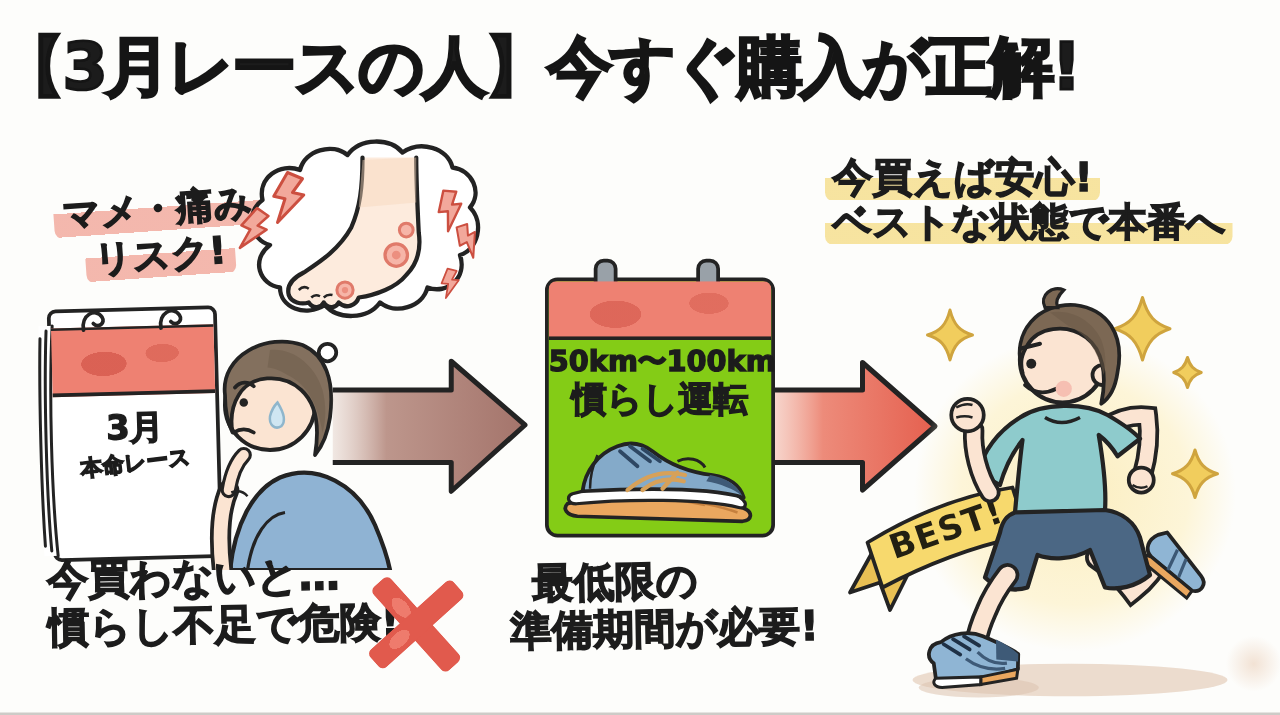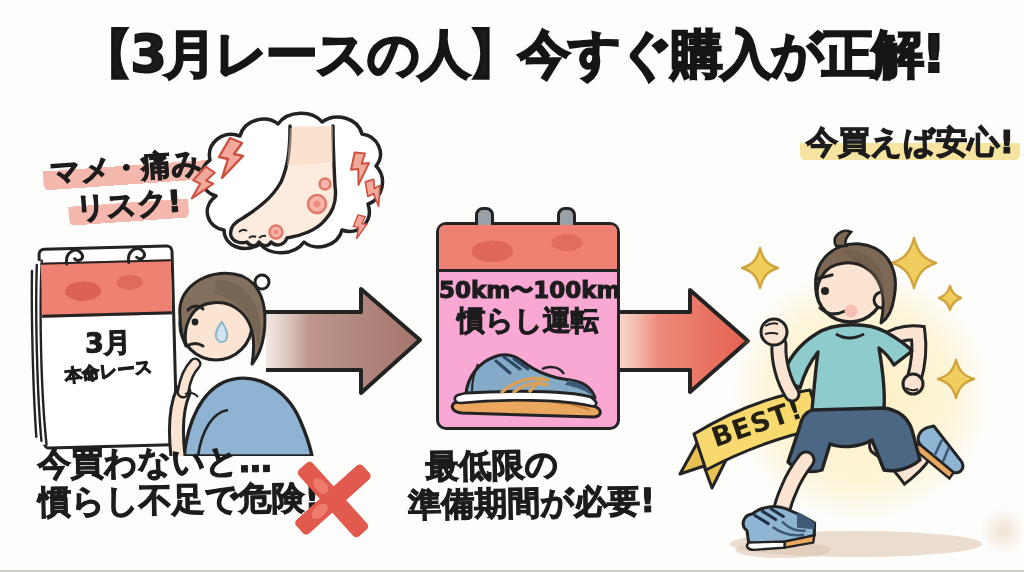--- a/index.html
+++ b/index.html
@@ -2,21 +2,21 @@
 <html><head>
 <meta charset="utf-8">
 <style>
   html,body{margin:0;padding:0;background:#e8e8e8;}
   #stage{position:relative;width:1024px;height:572px;overflow:hidden;margin:0 auto;
          background:#fdfdfb;font-family:"DejaVu Sans","Liberation Sans",sans-serif;}
   .abs{position:absolute;}
   .jt{font-weight:900;color:#1c1c1c;white-space:nowrap;line-height:1.16;
       -webkit-text-stroke:1.1px #1c1c1c;}
   
-  #title{left:0;top:24px;width:1024px;text-align:center;font-size:52px;
+  #title{left:0;top:24px;width:1024px;font-size:52px;
          letter-spacing:-2px;-webkit-text-stroke:2.2px #151515;}
   
   #risk{left:44px;top:150px;text-align:center;transform:rotate(-4deg);font-size:30px;}
   #risk span{display:inline-block;margin:1px 0;}
   .hl-pink{background:linear-gradient(rgba(0,0,0,0) 42%, rgba(240,157,143,.72) 42%,
            rgba(240,157,143,.72) 96%, rgba(0,0,0,0) 96%);border-radius:7px;padding:0 7px;}
   .hl-yellow{background:linear-gradient(rgba(0,0,0,0) 52%, rgba(246,225,150,.9) 52%,
            rgba(246,225,150,.9) 97%, rgba(0,0,0,0) 97%);border-radius:7px;padding:0 6px;}
   
   #cal1{left:40px;top:246px;width:130px;height:196px;background:#fff;
@@ -34,37 +34,37 @@
   #warning{left:38px;top:443px;font-size:33px;transform:rotate(-1deg);}
   
   #xmark{left:292px;top:458px;width:82px;height:82px;transform:rotate(3deg);}
   #xmark i{position:absolute;left:-4px;top:32px;width:90px;height:19px;border-radius:5px;
         background:#e15a4d;
         background-image:radial-gradient(16px 9px at 30% 50%, rgba(244,137,122,.7) 60%, rgba(0,0,0,0) 61%);}
   #xmark .b1{transform:rotate(45deg);} #xmark .b2{transform:rotate(-45deg);}
   
   #arrow1{left:266px;top:283px;} #arrow2{left:620px;top:284px;}
   
-  #cal2{left:436px;top:222px;width:178px;height:202px;background:#f9a8d4;
+  #cal2{left:436px;top:222px;width:178px;height:202px;background:#84cc16;
         border:3.5px solid #232323;border-radius:10px;}
   #cal2 .head{position:absolute;left:0;top:0;width:100%;height:44px;border-radius:6px 6px 0 0;
         background:#ee8172;border-bottom:3px solid #232323;
         background-image:radial-gradient(34px 18px at 30% 60%, rgba(202,72,60,.45) 60%, rgba(0,0,0,0) 61%),
                          radial-gradient(26px 14px at 72% 40%, rgba(205,80,66,.4) 60%, rgba(0,0,0,0) 61%);}
   #cal2 .tab{position:absolute;top:-18px;width:13px;height:34px;background:#99a1a8;
         border:3px solid #232323;border-radius:8px;}
   #cal2 .t1{left:36px;} #cal2 .t2{left:118px;}
   #cal2 .l1{position:absolute;left:0;top:52px;width:100%;text-align:center;font-size:23px;}
   #cal2 .l2{position:absolute;left:0;top:82px;width:100%;text-align:center;font-size:28px;font-family:Liberation Mono, monospace;}
   #cal2 svg.shoe{position:absolute;left:5px;top:116px;}
   
   #note{left:408px;top:446px;font-size:33px;transform:rotate(-1deg);}
   #note .n1{margin-left:18px;}
   
-  #benefit{left:660px;top:124px;width:360px;text-align:right;font-size:32px;}
+  #benefit{left:660px;top:124px;width:360px;text-align:left;font-size:32px;}
   #benefit .b2{font-size:31px;}
   
   #glow{left:695px;top:232px;width:330px;height:325px;
         background:radial-gradient(closest-side, #fbeec0 0%, #fdf5d8 55%, rgba(253,245,216,0) 78%);}
   #banner{left:678px;top:376px;}
   #runner{left:688px;top:222px;}
   #smudge{left:972px;top:500px;width:62px;height:62px;
         background:radial-gradient(closest-side,#f2e2d4,rgba(242,226,212,0) 72%);}
   #bottomline{left:0;bottom:0;width:100%;height:2px;background:rgba(95,88,80,.30);}
 </style>
@@ -199,20 +199,21 @@
         <stop offset="1" stop-color="#e5604f"></stop>
       </linearGradient>
     </defs>
     <path d="M0 28 L70 28 L70 6 L128 57 L70 108 L70 86 L0 86" fill="url(#agrad2)" stroke="#232323" stroke-width="4" stroke-linejoin="round"></path>
   </svg>
 
   <div id="glow" class="abs"></div>
 
   <div id="benefit" class="abs jt">
     <div><span class="hl-yellow">今買えば安心!</span></div>
+    <div class="b2"><span class="hl-yellow">ベストな状態で本番へ</span></div>
   </div>
 
   <svg id="banner" class="abs" width="160" height="118" viewBox="0 0 160 118">
     <polygon points="22,62 2,98 26,90 34,112 48,84" fill="#e9c054" stroke="#232323" stroke-width="3" stroke-linejoin="round"></polygon>
     <path d="M16 58 C52 36 92 20 132 14 L144 52 C104 60 62 76 28 94 Z" fill="#f7d96d" stroke="#232323" stroke-width="3" stroke-linejoin="round"></path>
     <text x="82" y="56" transform="rotate(-19 82 56)" text-anchor="middle" font-size="27" font-weight="900" fill="#232012" letter-spacing="1" font-family="DejaVu Sans, Liberation Sans, sans-serif">BEST!</text>
   </svg>
 
   <svg id="runner" class="abs" width="320" height="340" viewBox="0 0 320 340">
     <ellipse cx="168" cy="322" rx="126" ry="13" fill="#e6d0bf" opacity="0.75"></ellipse>

